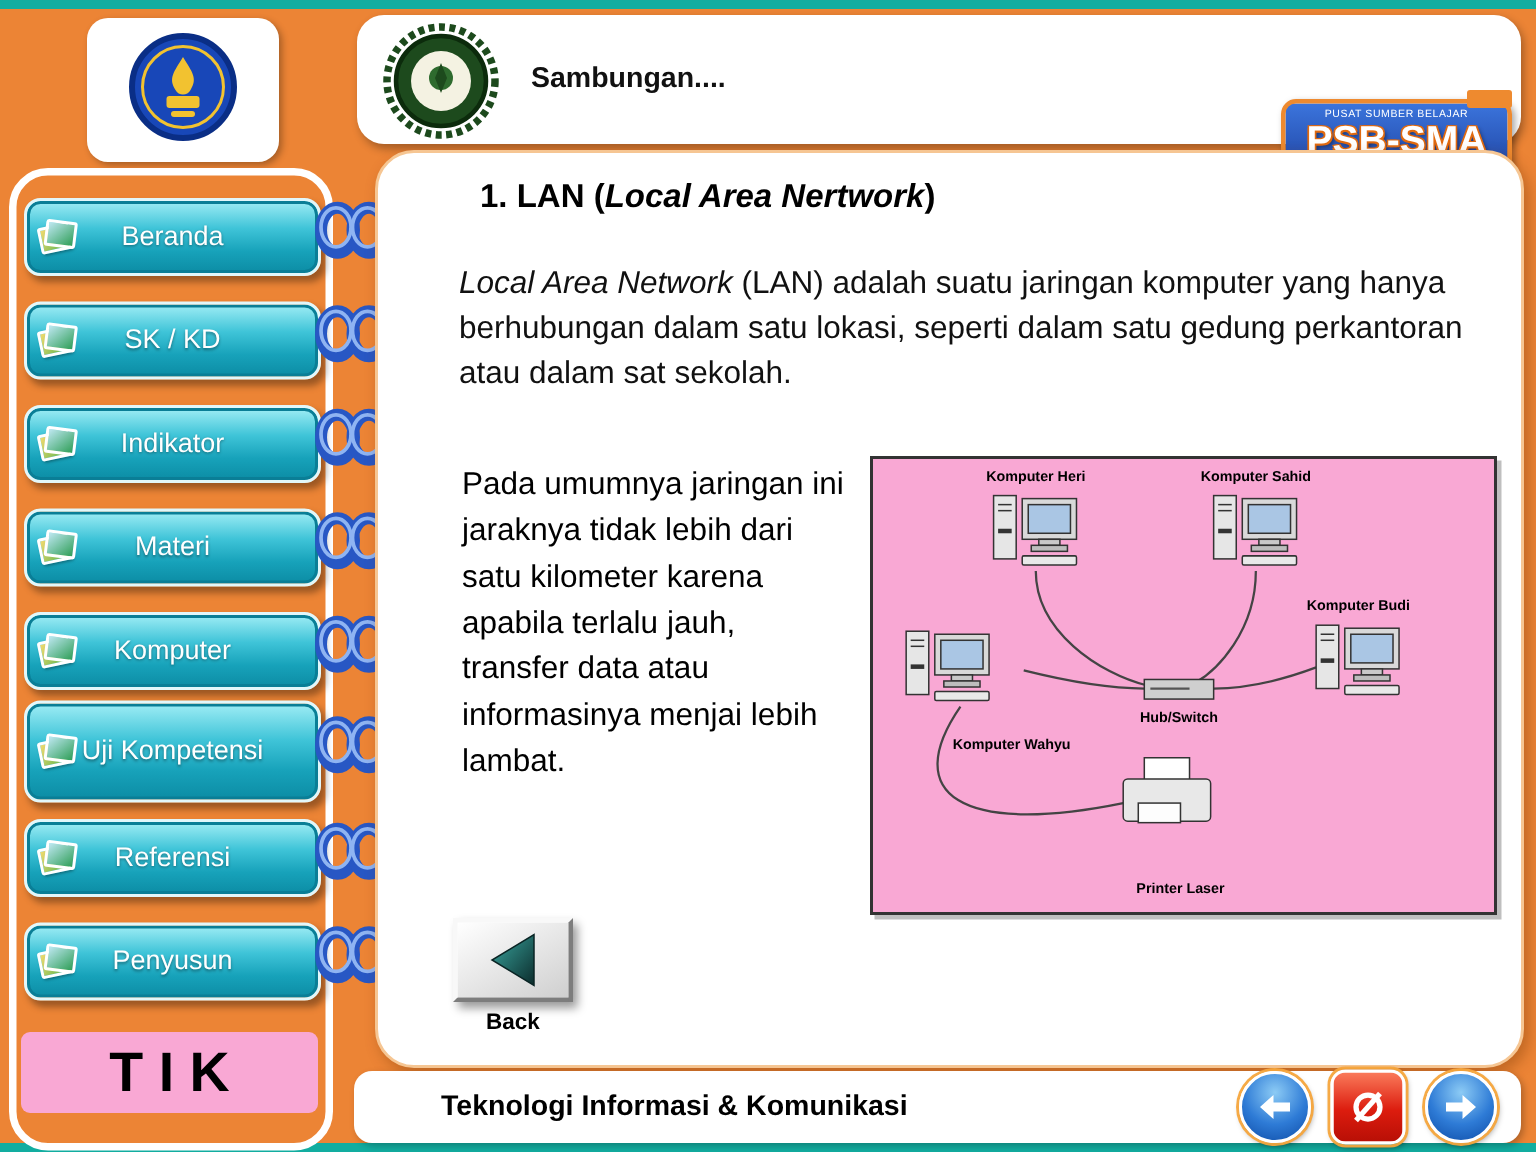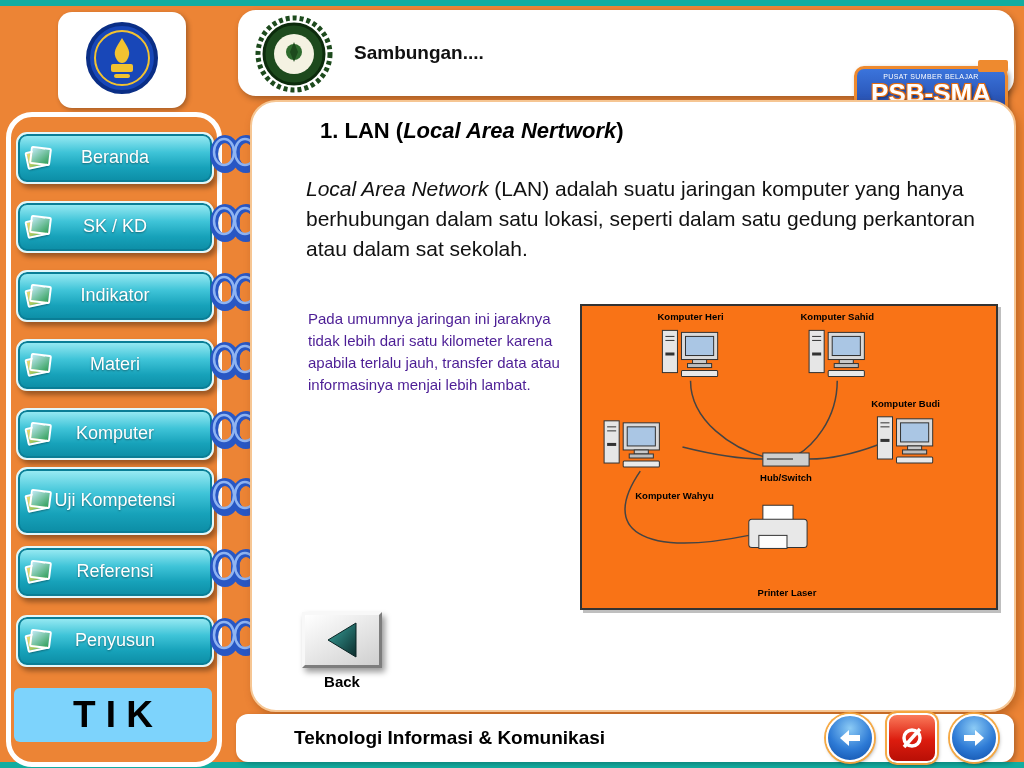--- a/index.html
+++ b/index.html
@@ -42,21 +42,21 @@
   }
   .stack-icon::after{
     content:"";position:absolute;left:5px;top:0;width:17px;height:14px;
     background:linear-gradient(135deg,#BFE8F2,#2F9E57);
     border:2px solid #fff;border-radius:2px;transform:rotate(7deg);
   }
   .menu-label{display:block;width:100%;padding:0 6px;}
   .ring{position:absolute;left:190px;top:50%;transform:translateY(-50%);}
   .tik-box{
     position:absolute;left:14px;top:688px;width:198px;height:54px;
-    background:#7dd3fc;border-radius:6px;display:flex;align-items:center;justify-content:center;
+    background:#f9a8d4;border-radius:6px;display:flex;align-items:center;justify-content:center;
     font-size:37px;font-weight:bold;color:#000;
   }
 
   
   .header-bar{
     position:absolute;left:238px;top:10px;width:776px;height:86px;
     background:#fff;border-radius:18px;box-shadow:2px 3px 6px rgba(0,0,0,.3);
   }
   .crest{position:absolute;left:16px;top:4px;}
   .header-title{
@@ -84,24 +84,24 @@
 
   
   .content-panel{
     position:absolute;left:250px;top:100px;width:762px;height:608px;
     background:#fff;border:2px solid #F6C693;border-radius:26px;
     box-shadow:3px 4px 9px rgba(110,50,0,.35);
   }
   .heading{position:absolute;left:68px;top:16px;font-size:22px;font-weight:bold;color:#000;}
   .it{font-style:italic;}
   .para1{position:absolute;left:54px;top:72px;width:702px;font-size:21px;color:#111;line-height:1.42;}
-  .para2{position:absolute;left:56px;top:206px;width:258px;font-size:15px;color:#4c1d95;line-height:1.47;}
+  .para2{position:absolute;left:56px;top:206px;width:258px;font-size:21px;color:#000000;line-height:1.47;}
   .diagram{
     position:absolute;left:328px;top:202px;width:414px;height:302px;
-    background:#f97316;border:2px solid #333;box-shadow:3px 3px 0 rgba(0,0,0,.25);
+    background:#f9a8d4;border:2px solid #333;box-shadow:3px 3px 0 rgba(0,0,0,.25);
   }
   .diagram svg{width:100%;height:100%;display:block;}
   .net-label{font-size:9.5px;font-weight:bold;fill:#000;}
 
   .back-wrap{position:absolute;left:48px;top:510px;width:84px;text-align:center;}
   .back-btn{
     width:74px;height:50px;margin:0 auto;
     background:linear-gradient(150deg,#ffffff,#cfcfcf);
     border:3px solid;border-color:#F8F8F8 #7D7D7D #7D7D7D #F8F8F8;
     display:flex;align-items:center;justify-content:center;

